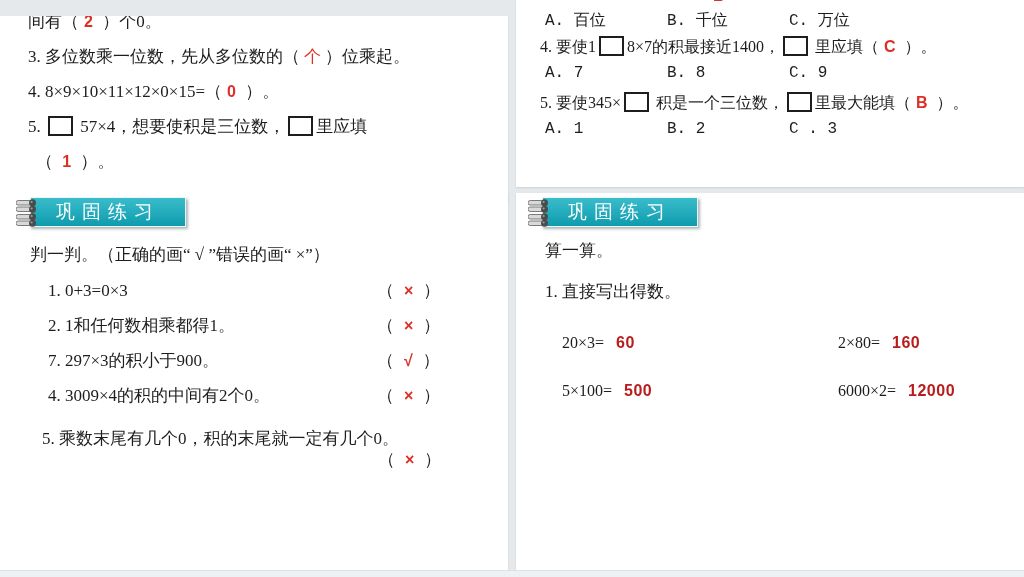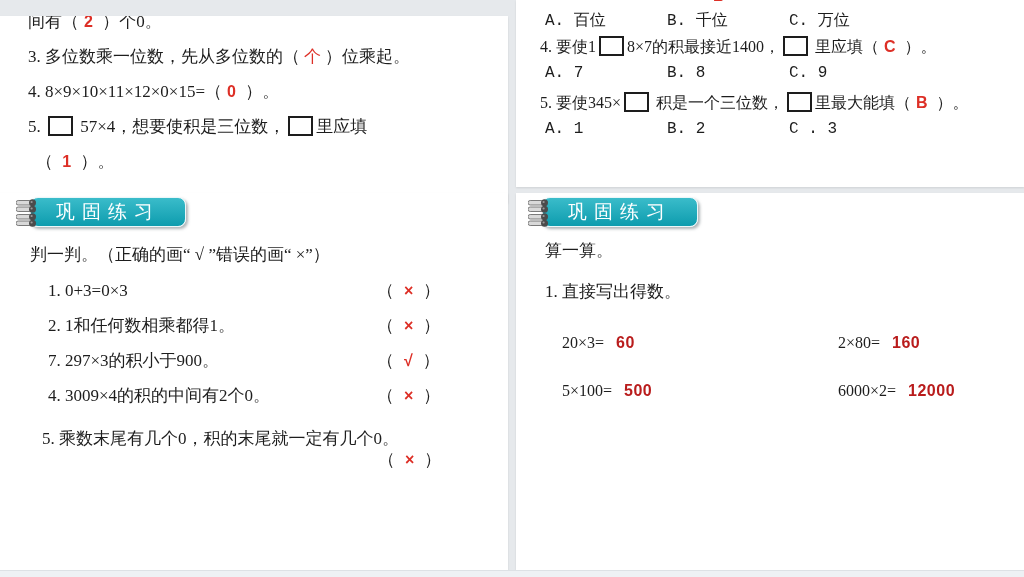--- a/index.html
+++ b/index.html
@@ -35,21 +35,21 @@
   .tr-0 .line-main { display:block; margin:-14px 0 0 192px; line-height:20px; }
   .tr-opt { margin-left:29px !important;font-family:Liberation Mono, monospace; }
   .tr-4 { margin-top:4px; }
   .k-opt { display:inline-block; width:122px; }
 
   
   .banner {
     position:relative; width:156px; height:30px; margin:4px 0 0 30px;
     background:linear-gradient(#3abccа, #109fb1);
     background:linear-gradient(#3abcca, #0e9cae);
-    border:1px solid #eaf7f9; border-radius:8px;
+    border:1px solid #eaf7f9; border-radius:1px;
     box-shadow:1.5px 2px 3px rgba(110,120,125,0.55);
     color:#fff; text-align:center;
     font-size:19px; line-height:28px; letter-spacing:7px;
   }
   .banner-br { margin-left:26px; }
   .rings { position:absolute; left:-15px; top:0; width:24px; height:30px; }
 
   
   .bls { font-size:17px; }
   .bl-head { margin:14px 4px 0 30px; line-height:28px; }

